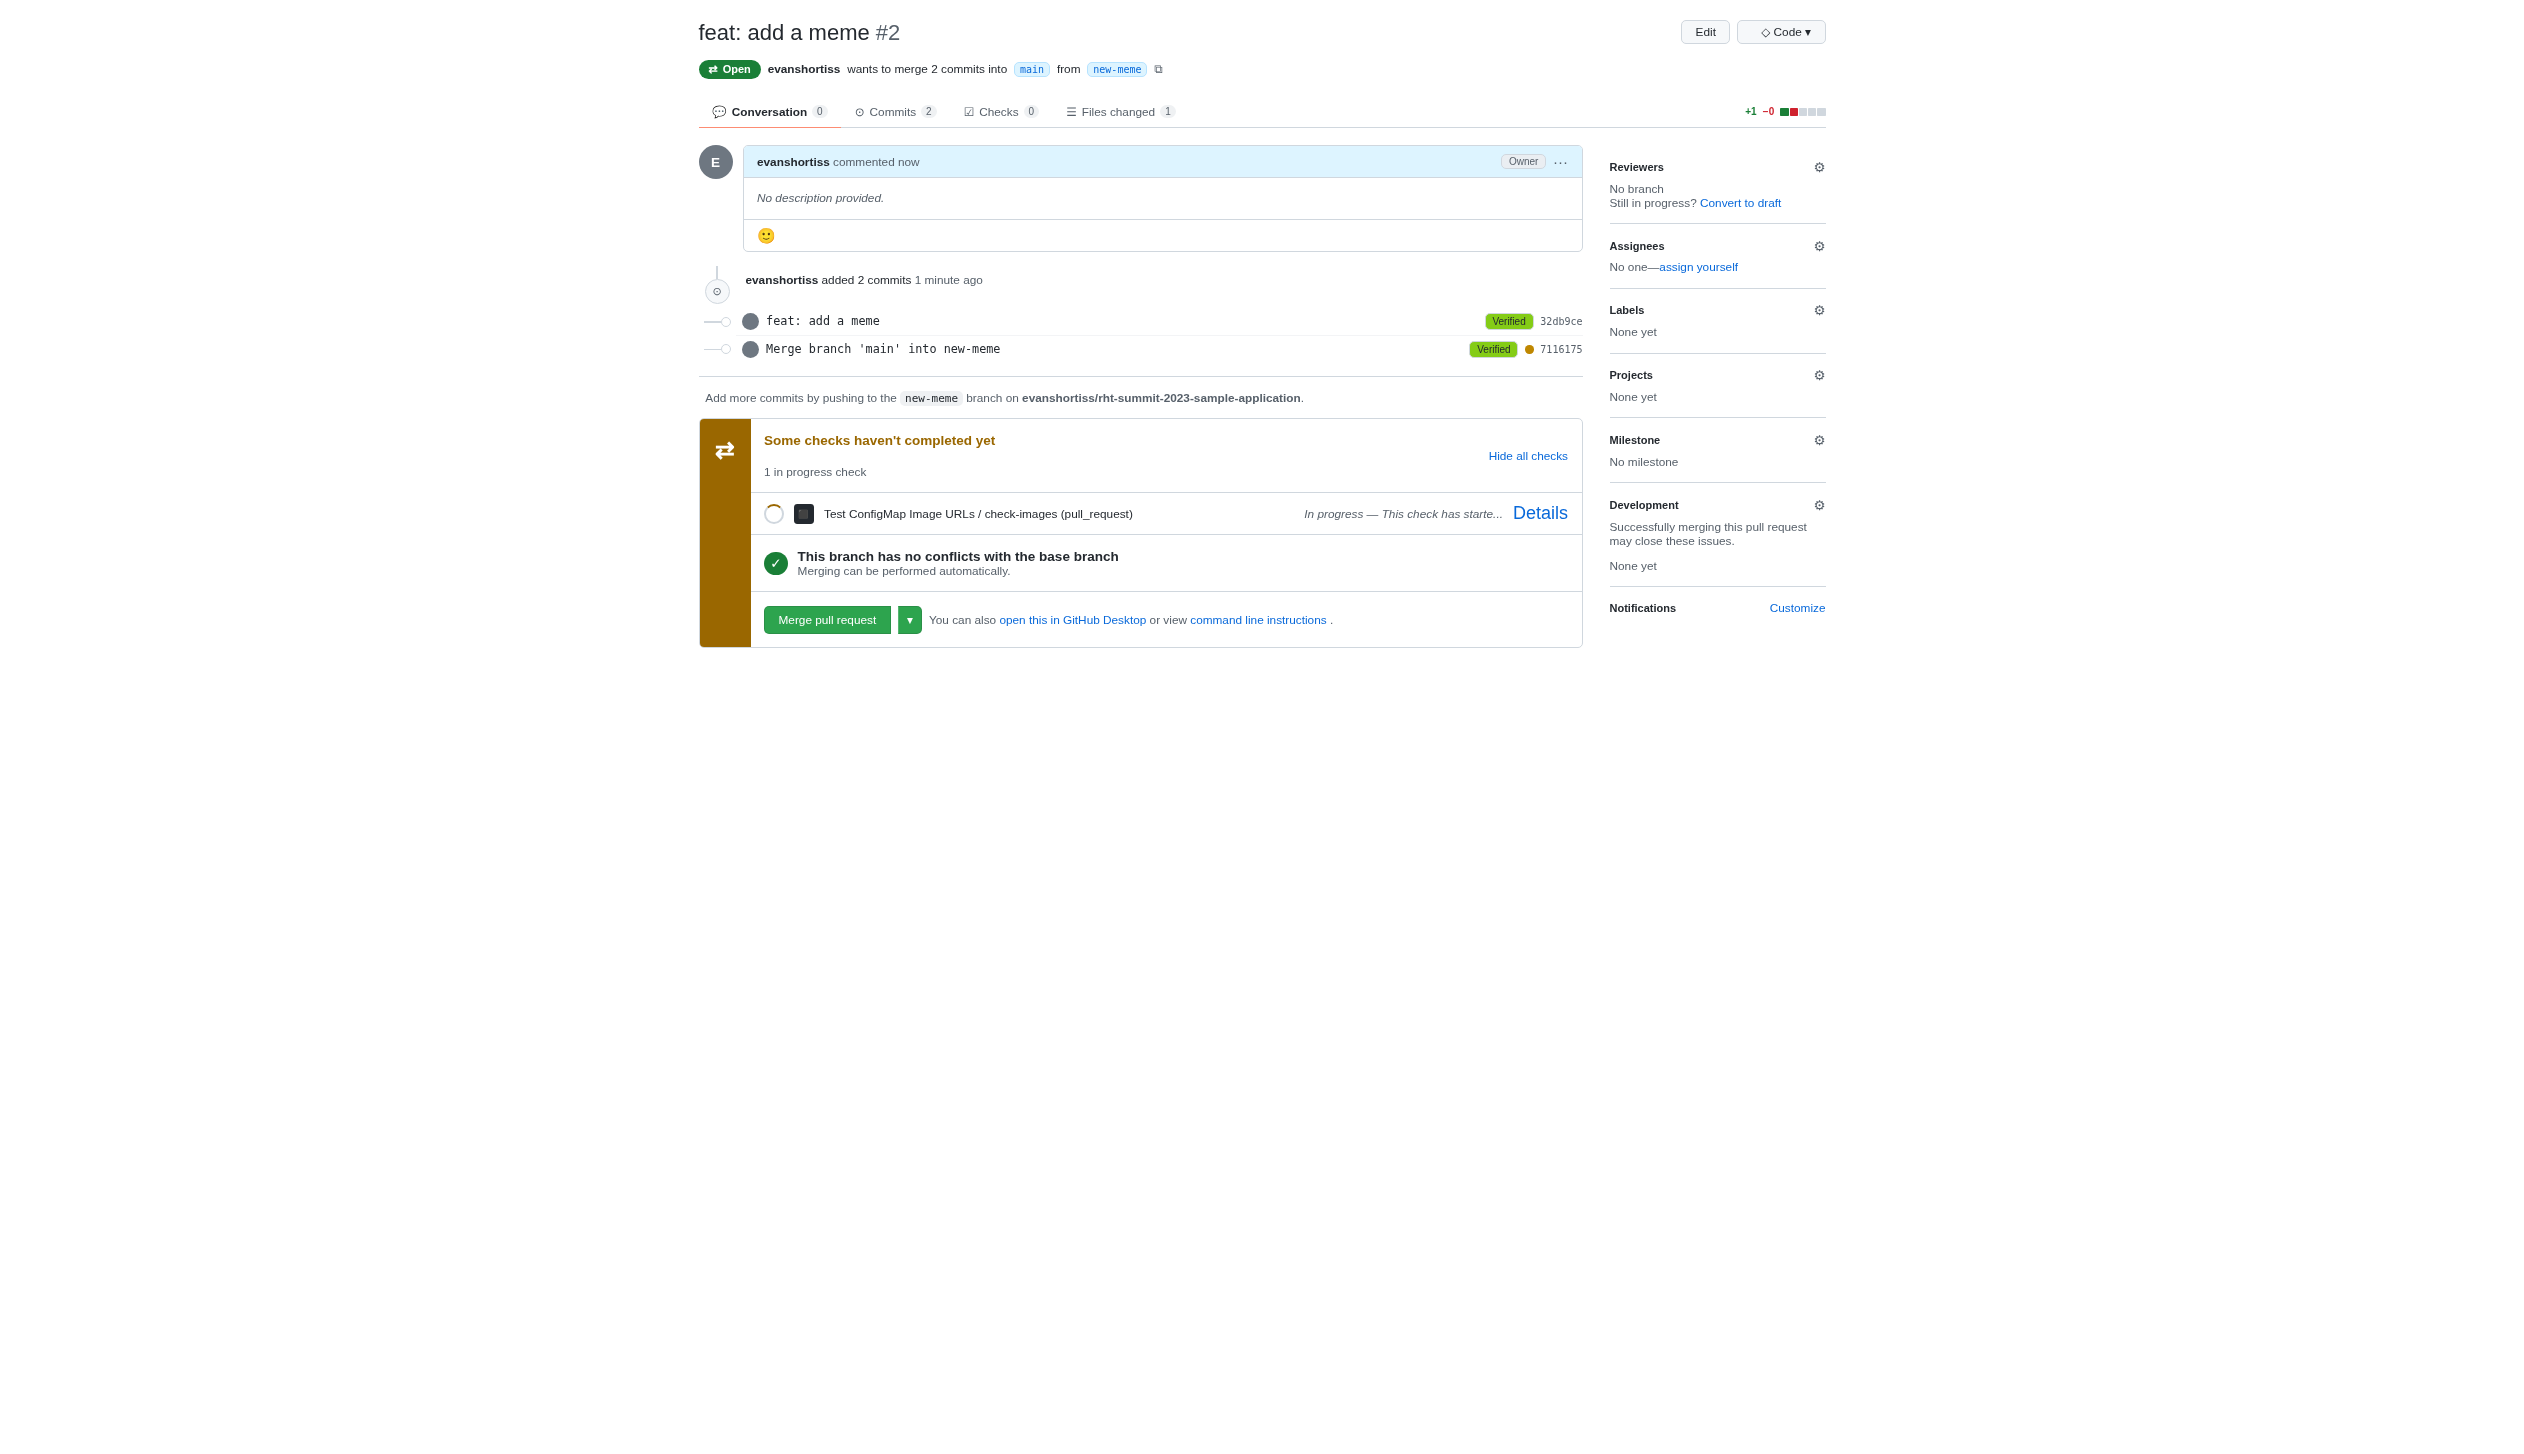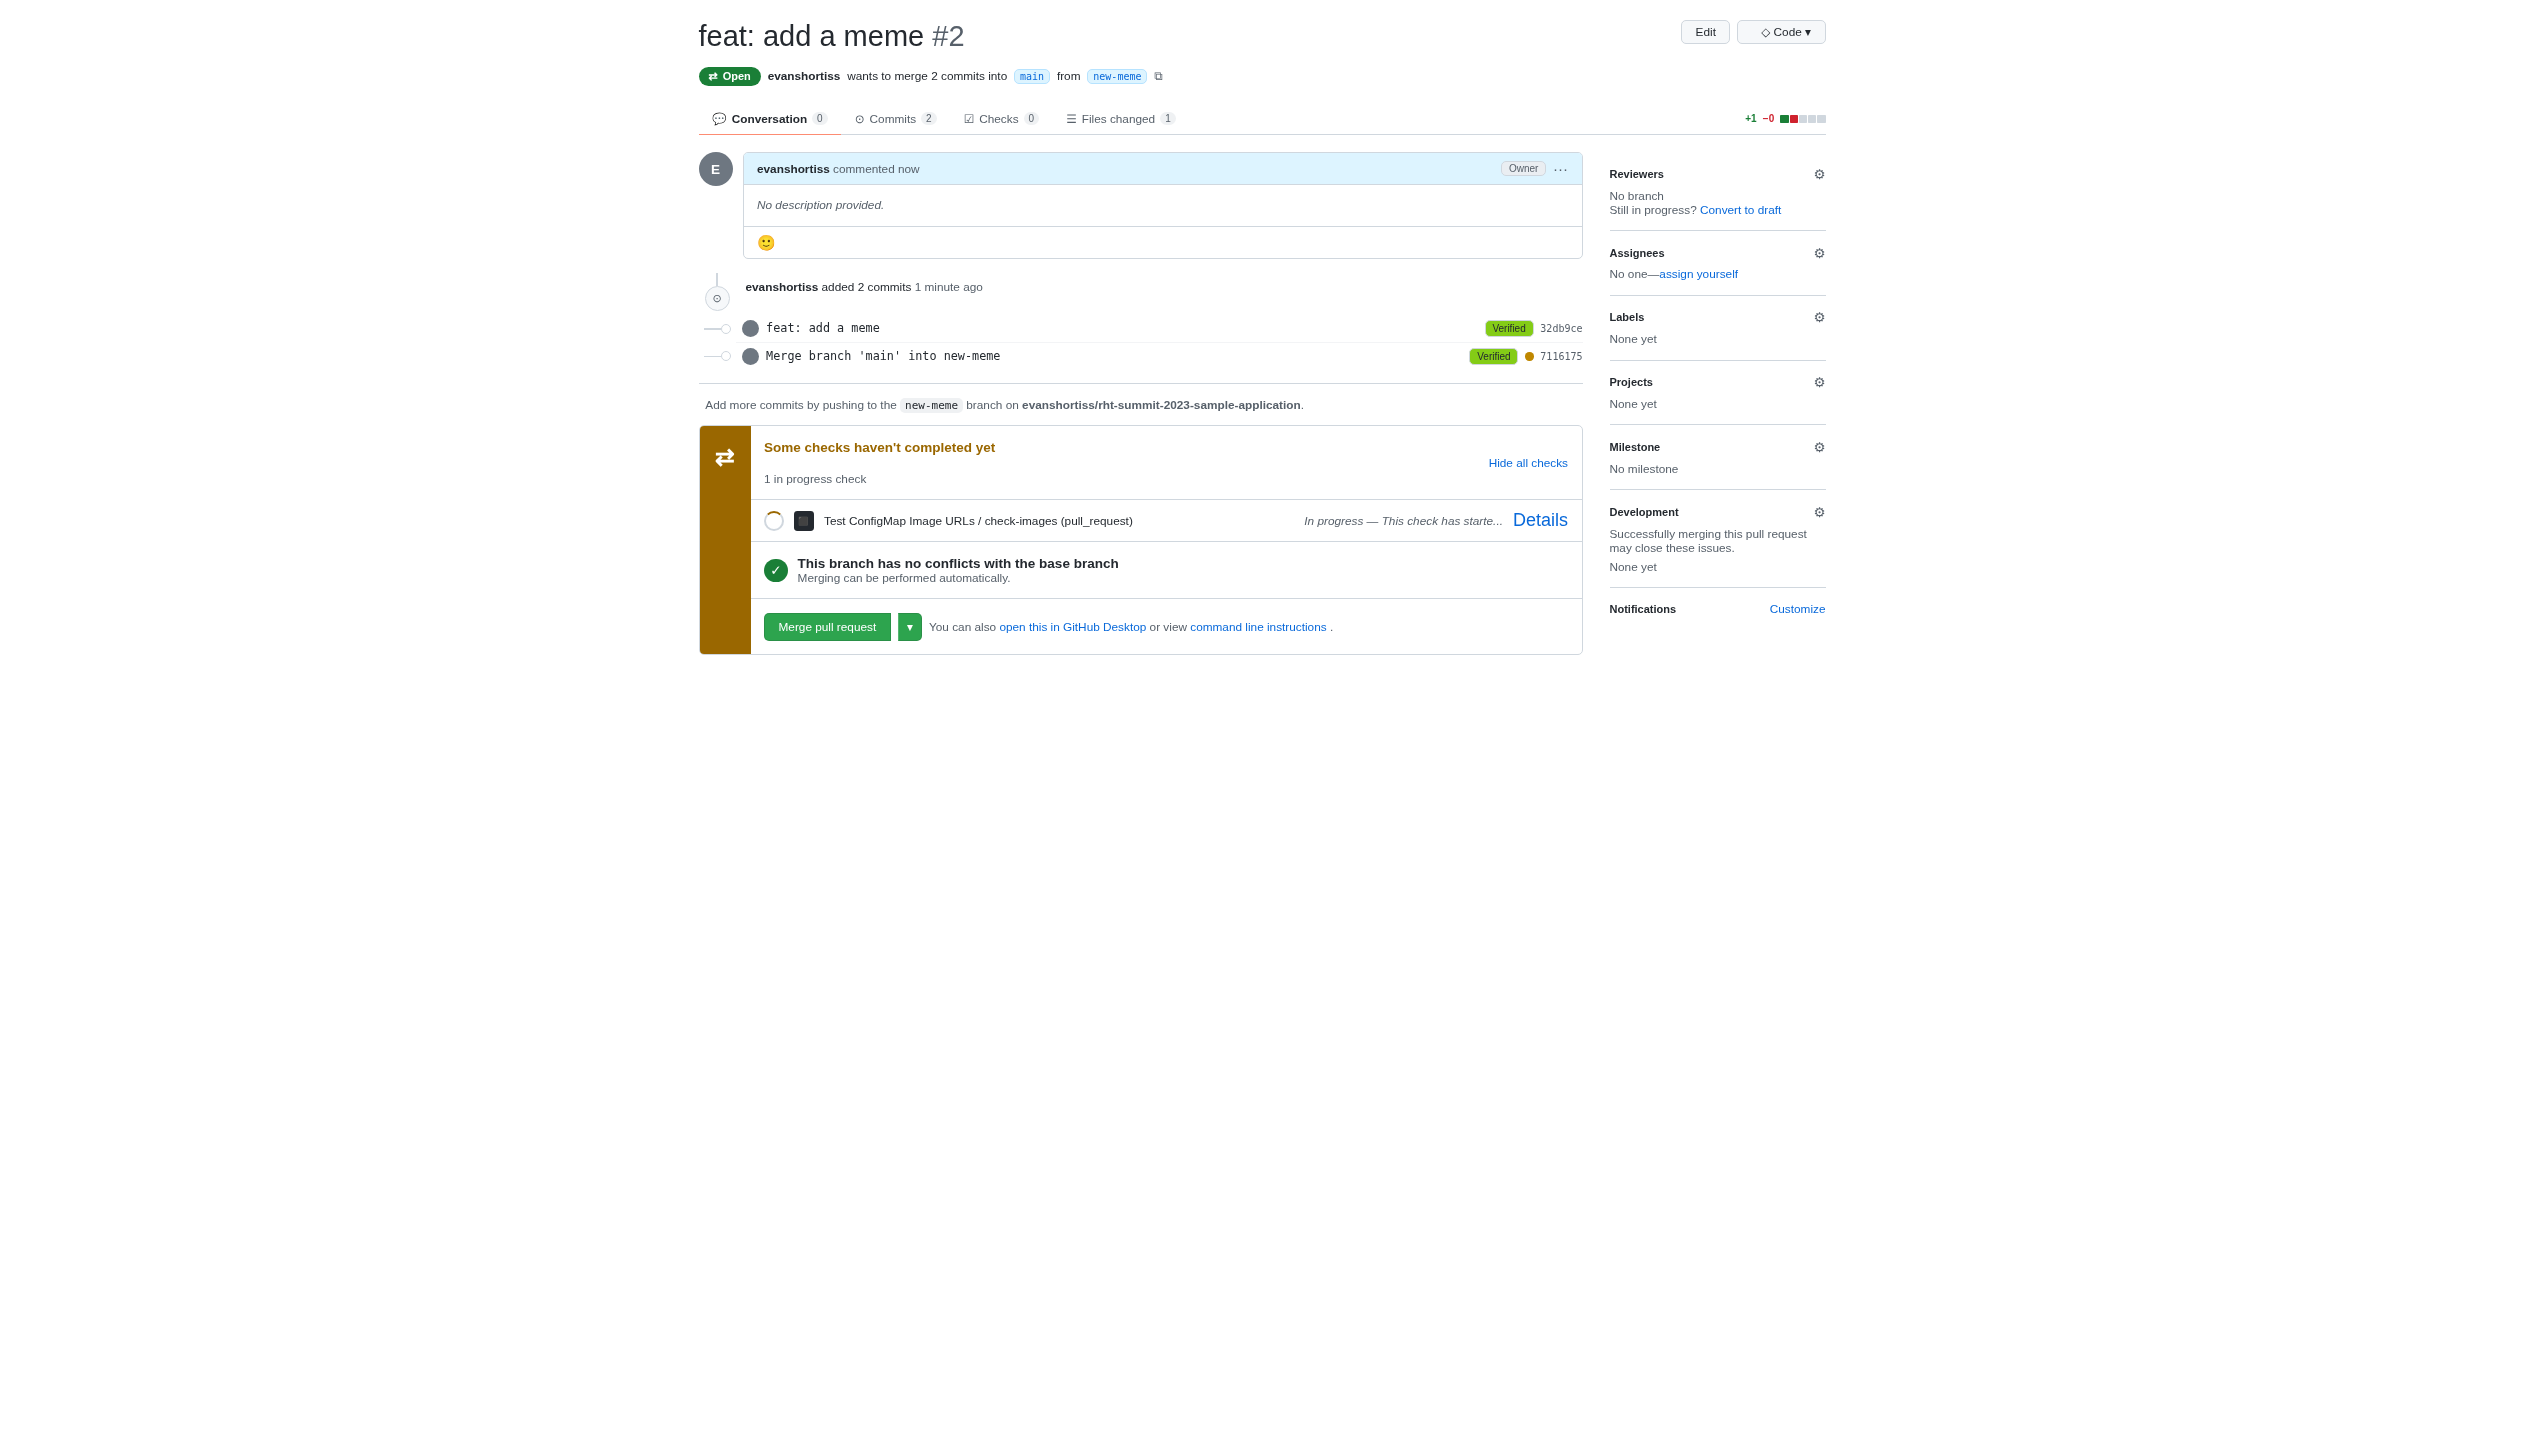--- a/index.html
+++ b/index.html
@@ -1,21 +1,21 @@
 <!DOCTYPE html>
 <html style="font-size:13.5px"><head>
   <meta charset="utf-8">
   <style>
     * { box-sizing: border-box; margin: 0; padding: 0; }
     body { font-family: -apple-system, BlinkMacSystemFont, "Segoe UI", Helvetica, Arial, sans-serif; font-size: 11.8px; color: #24292f; background: #fff; }
     .page { max-width: 1181px; margin: 0 auto; padding: 20px 27px; }
     
     
     .pr-header { display: flex; align-items: flex-start; justify-content: space-between; margin-bottom: 13.5px; }
-    .pr-title { font-size: 29px; font-weight: 400; color: #24292f; }
+    .pr-title { font-size: 22px; font-weight: 400; color: #24292f; }
     .pr-title .pr-number { color: #57606a; font-weight: 300; }
     .header-actions { display: flex; gap: 6.8px; align-items: center; }
     .btn { padding: 4.2px 13.5px; border: 0.8px solid #d0d7de; border-radius: 5px; background: #f6f8fa; cursor: pointer; font-size: 11.8px; font-weight: 500; color: #24292f; display: flex; align-items: center; gap: 3.4px; }
     .btn-code { display: flex; align-items: center; gap: 3.4px; padding-left: 23px; }
     
     
     .pr-status { display: flex; align-items: center; gap: 6.8px; margin-bottom: 17px; font-size: 11.8px; }
     .status-badge { background: #1a7f37; color: white; padding: 3.4px 10px; border-radius: 17px; font-size: 11px; font-weight: 600; display: flex; align-items: center; gap: 5px; }
     .branch-tag { background: #ddf4ff; color: #0969da; border: 0.8px solid #b6e3ff; border-radius: 5px; padding: 0.8px 5px; font-size: 10px; font-family: monospace; }
     .copy-icon { cursor: pointer; color: #57606a; }
@@ -335,21 +335,21 @@
         </div>
         <div class="sidebar-value">No milestone</div>
       </div>
 
       <div class="sidebar-section">
         <div class="sidebar-section-header">
           <span class="sidebar-section-title">Development</span>
           <span class="sidebar-gear">⚙</span>
         </div>
         <div class="sidebar-value">
-          <div style="margin-bottom:5px;">Successfully merging this pull request may close these issues.</div>
+          <div style="margin-bottom:11px;">Successfully merging this pull request may close these issues.</div>
           <div>None yet</div>
         </div>
       </div>
 
       <div class="sidebar-section">
         <div class="sidebar-section-header">
           <span class="sidebar-section-title">Notifications</span>
           <a class="sidebar-link">Customize</a>
         </div>
       </div>

